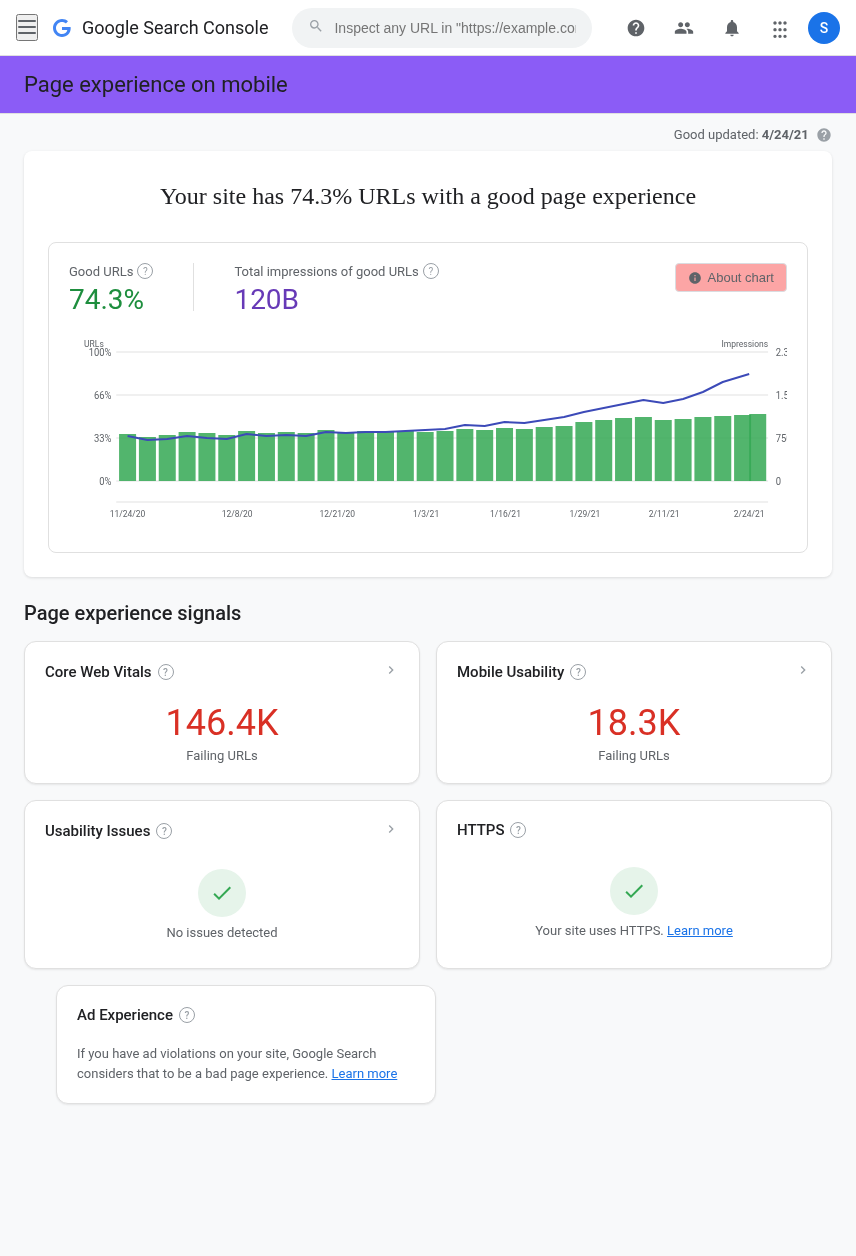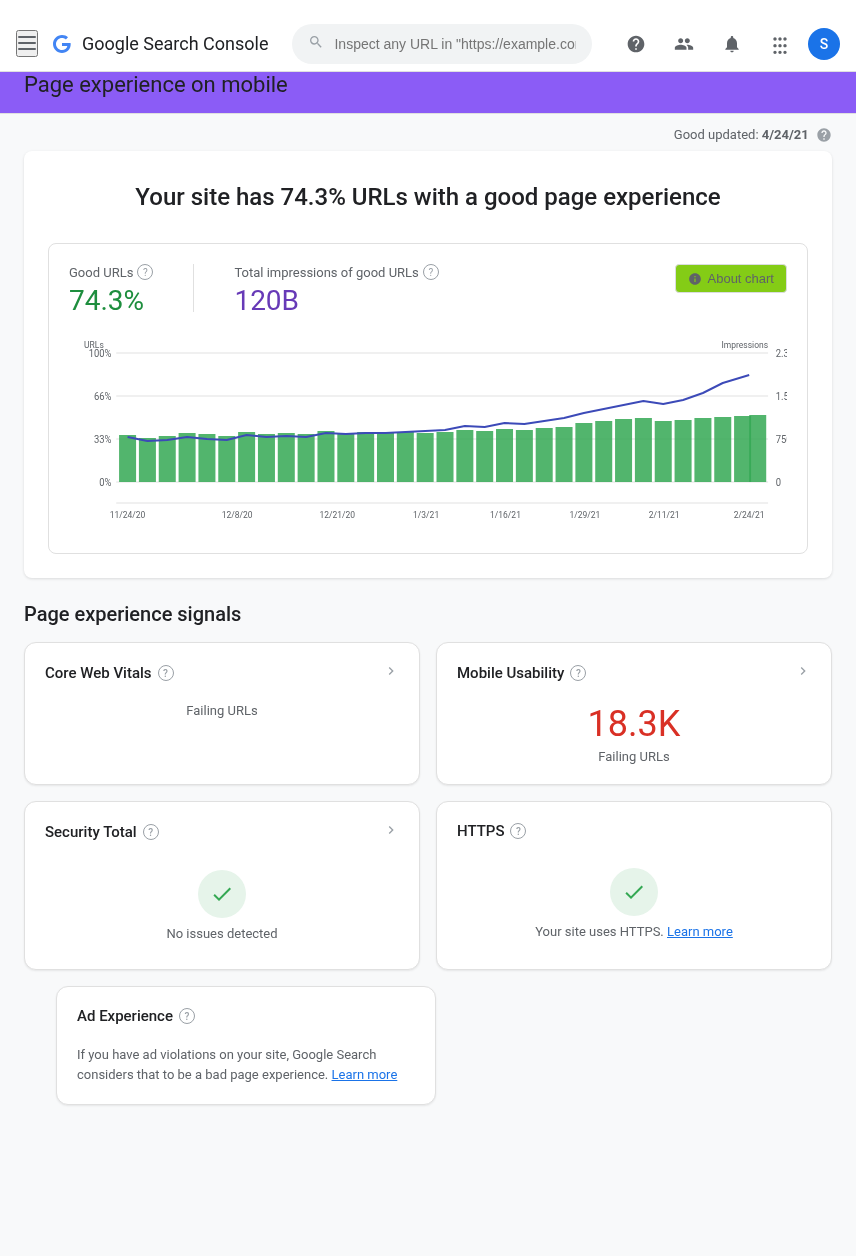--- a/index.html
+++ b/index.html
@@ -2,21 +2,21 @@
 <html><head>
   <meta charset="utf-8">
   <style>
     * { box-sizing: border-box; margin: 0; padding: 0; }
     body { font-family: 'Google Sans', Roboto, Arial, sans-serif; background: #fff; width: 856px; min-height: 1256px; overflow-x: hidden; }
 
     
     .header {
       display: flex; align-items: center; background: #fff;
       padding: 0 16px; height: 56px; border-bottom: 1px solid #e0e0e0;
-      position: sticky; top: 16px; z-index: 100;
+      position: sticky; top: 0; z-index: 100;
     }
     .header-menu-icon { color: #5f6368; cursor: pointer; font-size: 20px; margin-right: 12px; }
     .header-logo { display: flex; align-items: center; gap: 8px; }
     .header-logo-text { font-size: 18px; font-weight: 400; color: #202124; white-space: nowrap; }
     .header-search {
       flex: 1; margin: 0 24px; background: #f1f3f4; border-radius: 24px;
       display: flex; align-items: center; padding: 0 16px; height: 40px;
       max-width: 540px;
     }
     .header-search-icon { color: #9aa0a6; font-size: 16px; margin-right: 10px; }
@@ -50,38 +50,38 @@
       text-align: right; padding: 12px 0 8px;
       font-size: 13px; color: #5f6368;
     }
     .last-updated-help { color: #9aa0a6; font-size: 14px; cursor: pointer; }
 
     
     .hero-section {
       background: #fff; border-radius: 8px; padding: 32px 24px 24px;
       margin-bottom: 24px; box-shadow: 0 1px 3px rgba(0,0,0,0.12);
     }
-    .hero-title { font-size: 24px; font-weight: 500; color: #202124; text-align: center; margin-bottom: 32px; }
+    .hero-title { font-size: 24px; font-weight: 500; color: #202124; text-align: center; margin-bottom: 32px; font-family: Liberation Serif, serif; }
 
     
     .stats-card {
       border: 1px solid #e0e0e0; border-radius: 8px; padding: 20px;
       margin-bottom: 0;
     }
     .stats-row { display: flex; align-items: flex-start; gap: 40px; margin-bottom: 16px; }
     .stat-item {}
     .stat-label { display: flex; align-items: center; gap: 4px; font-size: 13px; color: #5f6368; margin-bottom: 4px; }
     .stat-help { width: 16px; height: 16px; border-radius: 50%; border: 1px solid #9aa0a6; display: inline-flex; align-items: center; justify-content: center; font-size: 10px; color: #9aa0a6; cursor: pointer; }
     .stat-value-green { font-size: 28px; color: #1e8e3e; font-weight: 400; }
     .stat-value-purple { font-size: 28px; color: #673ab7; font-weight: 400; }
     .stat-divider { width: 1px; background: #e0e0e0; height: 48px; }
     .about-chart-btn {
       margin-left: auto; display: flex; align-items: flex-end; gap: 6px;
       font-size: 13px; color: #5f6368; cursor: pointer; border: 1px solid #dadce0;
-      border-radius: 4px; padding: 6px 12px; background: #84cc16;
+      border-radius: 4px; padding: 6px 12px; background: #fca5a5;
     }
 
     
     .chart-container { position: relative; height: 200px; margin-top: 0; }
     .chart-svg { width: 100%; height: 100%; }
 
     
     .section-title { font-size: 20px; font-weight: 500; color: #202124; margin-bottom: 16px; margin-top: 8px; }
 
     
@@ -281,20 +281,21 @@
           <div class="signal-card-title">
             <span>Core Web Vitals</span>
             <span class="stat-help">?</span>
           </div>
           <span class="signal-chevron">
             <svg width="16" height="16" viewBox="0 0 24 24" fill="#9aa0a6">
                 <path d="M10 6L8.59 7.41 13.17 12l-4.58 4.59L10 18l6-6z"></path>
               </svg>
           </span>
         </div>
+        <div class="signal-value-red">146.4K</div>
         <div class="signal-sublabel">Failing URLs</div>
       </div>
 
       <div class="signal-card">
         <div class="signal-card-header">
           <div class="signal-card-title">
             <span>Mobile Usability</span>
             <span class="stat-help">?</span>
           </div>
           <span class="signal-chevron">
@@ -303,21 +304,21 @@
               </svg>
           </span>
         </div>
         <div class="signal-value-red">18.3K</div>
         <div class="signal-sublabel">Failing URLs</div>
       </div>
 
       <div class="signal-card">
         <div class="signal-card-header">
           <div class="signal-card-title">
-            <span>Security Total</span>
+            <span>Usability Issues</span>
             <span class="stat-help">?</span>
           </div>
           <span class="signal-chevron">
             <svg width="16" height="16" viewBox="0 0 24 24" fill="#9aa0a6">
                 <path d="M10 6L8.59 7.41 13.17 12l-4.58 4.59L10 18l6-6z"></path>
               </svg>
           </span>
         </div>
         <div class="signal-check-container">
           <div class="signal-check-circle">

